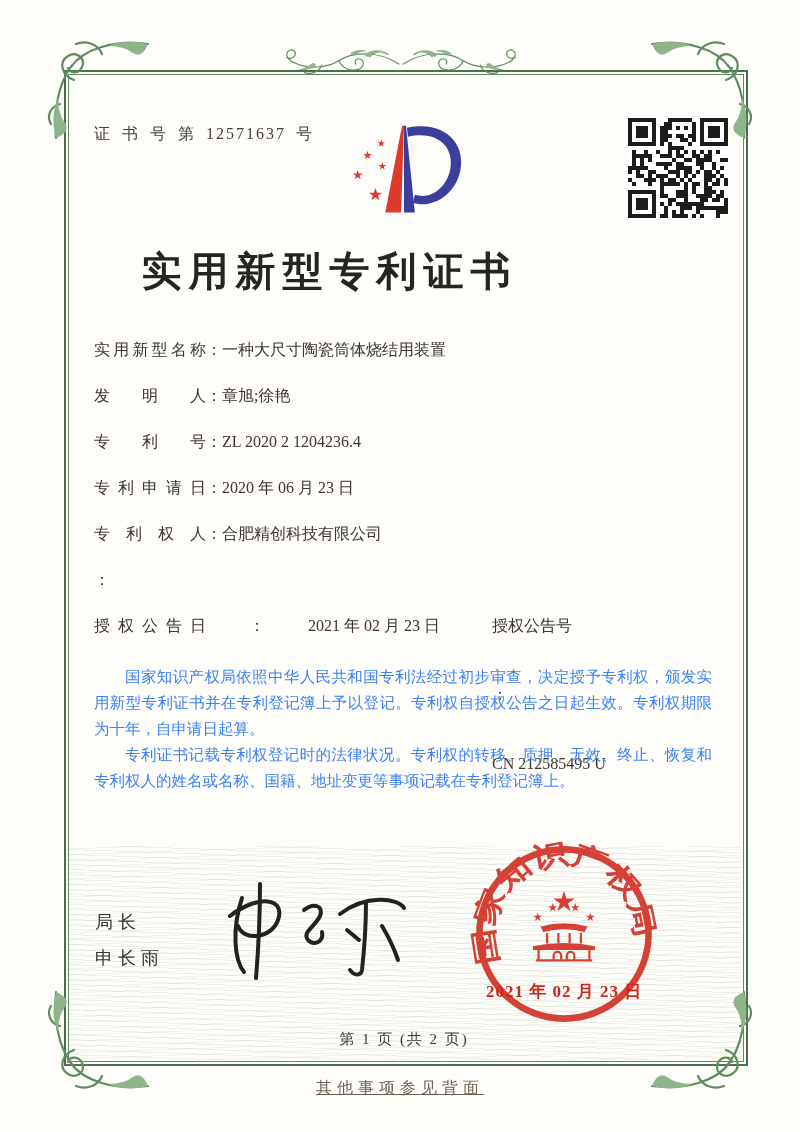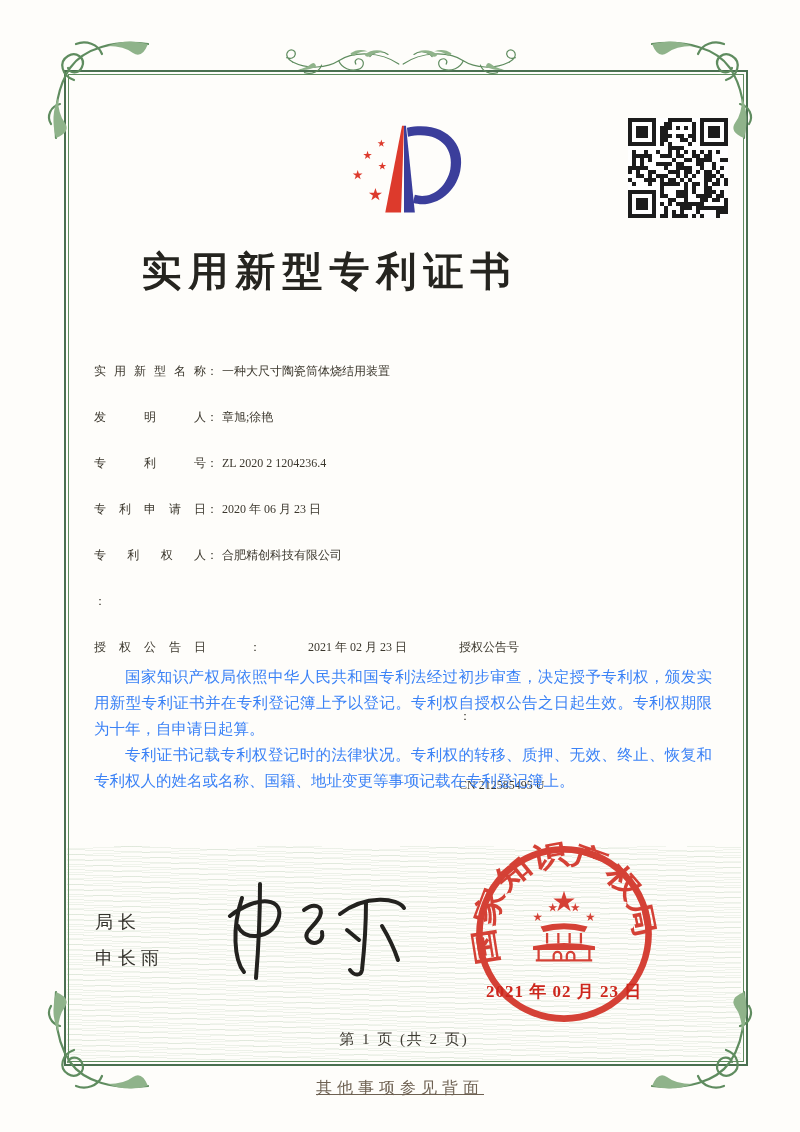--- a/index.html
+++ b/index.html
@@ -30,21 +30,21 @@
   .orn.cl{left:284px;top:32px;width:118px;height:62px;transform:scaleX(-1);}
   .orn.cr{left:400px;top:32px;width:118px;height:62px;}
   
   .cert-no{position:absolute;left:94px;top:124px;font-size:16px;
     letter-spacing:2px;word-spacing:4px;color:#45413a;}
   .logo{position:absolute;left:336px;top:112px;width:138px;height:112px;}
   .qr{position:absolute;left:628px;top:118px;width:100px;height:100px;background:#fff;}
   .title{position:absolute;left:0;top:244px;width:659px;text-align:center;
     font-size:40px;font-weight:700;letter-spacing:7px;color:#25241f;}
   
-  .fields{position:absolute;left:94px;top:358px;width:578px;font-size:12px;}
+  .fields{position:absolute;left:94px;top:337px;width:578px;font-size:16px;}
   .row{display:flex;line-height:26px;margin-bottom:20px;}
   .lbl{display:inline-block;width:112px;text-align:justify;text-align-last:justify;flex:0 0 112px;}
   .colon{flex:0 0 16px;}
   .val{flex:1;}
   .grp{display:flex;gap:43px;}
   .grp+.grp{margin-left:52px;flex-direction:column;}
   .grp .lbl2{white-space:nowrap;}
   
   .body-text{position:absolute;left:94px;top:664px;width:618px;
     font-size:15.5px;line-height:26px;text-align:justify;color:#3b82f6;}
@@ -127,20 +127,21 @@
       <svg viewBox="0 0 220 64">
         <use href="#fl"></use>
       </svg>
     </div>
   <div class="orn cr">
       <svg viewBox="0 0 220 64">
         <use href="#fl"></use>
       </svg>
     </div>
 
+  <div class="cert-no">证 书 号 第 12571637 号</div>
 
   <div class="logo">
     <svg viewBox="0 0 140 112">
 
       <polygon points="67,14 69,14 66,102 50,102" fill="var(--logo_red)"></polygon>
       <polygon points="71,14 80,102 69,102 69,14" fill="var(--logo_blue)"></polygon>
 
       <path d="M72,16 C112,8 132,34 126,60 C120,86 96,98 78,92 L80,84 C96,89 112,77 116,58 C120,36 104,18 73,25 Z" fill="var(--logo_blue)"></path>
 
       <use href="#star" transform="translate(46,32) scale(4)" fill="var(--logo_red)"></use>

